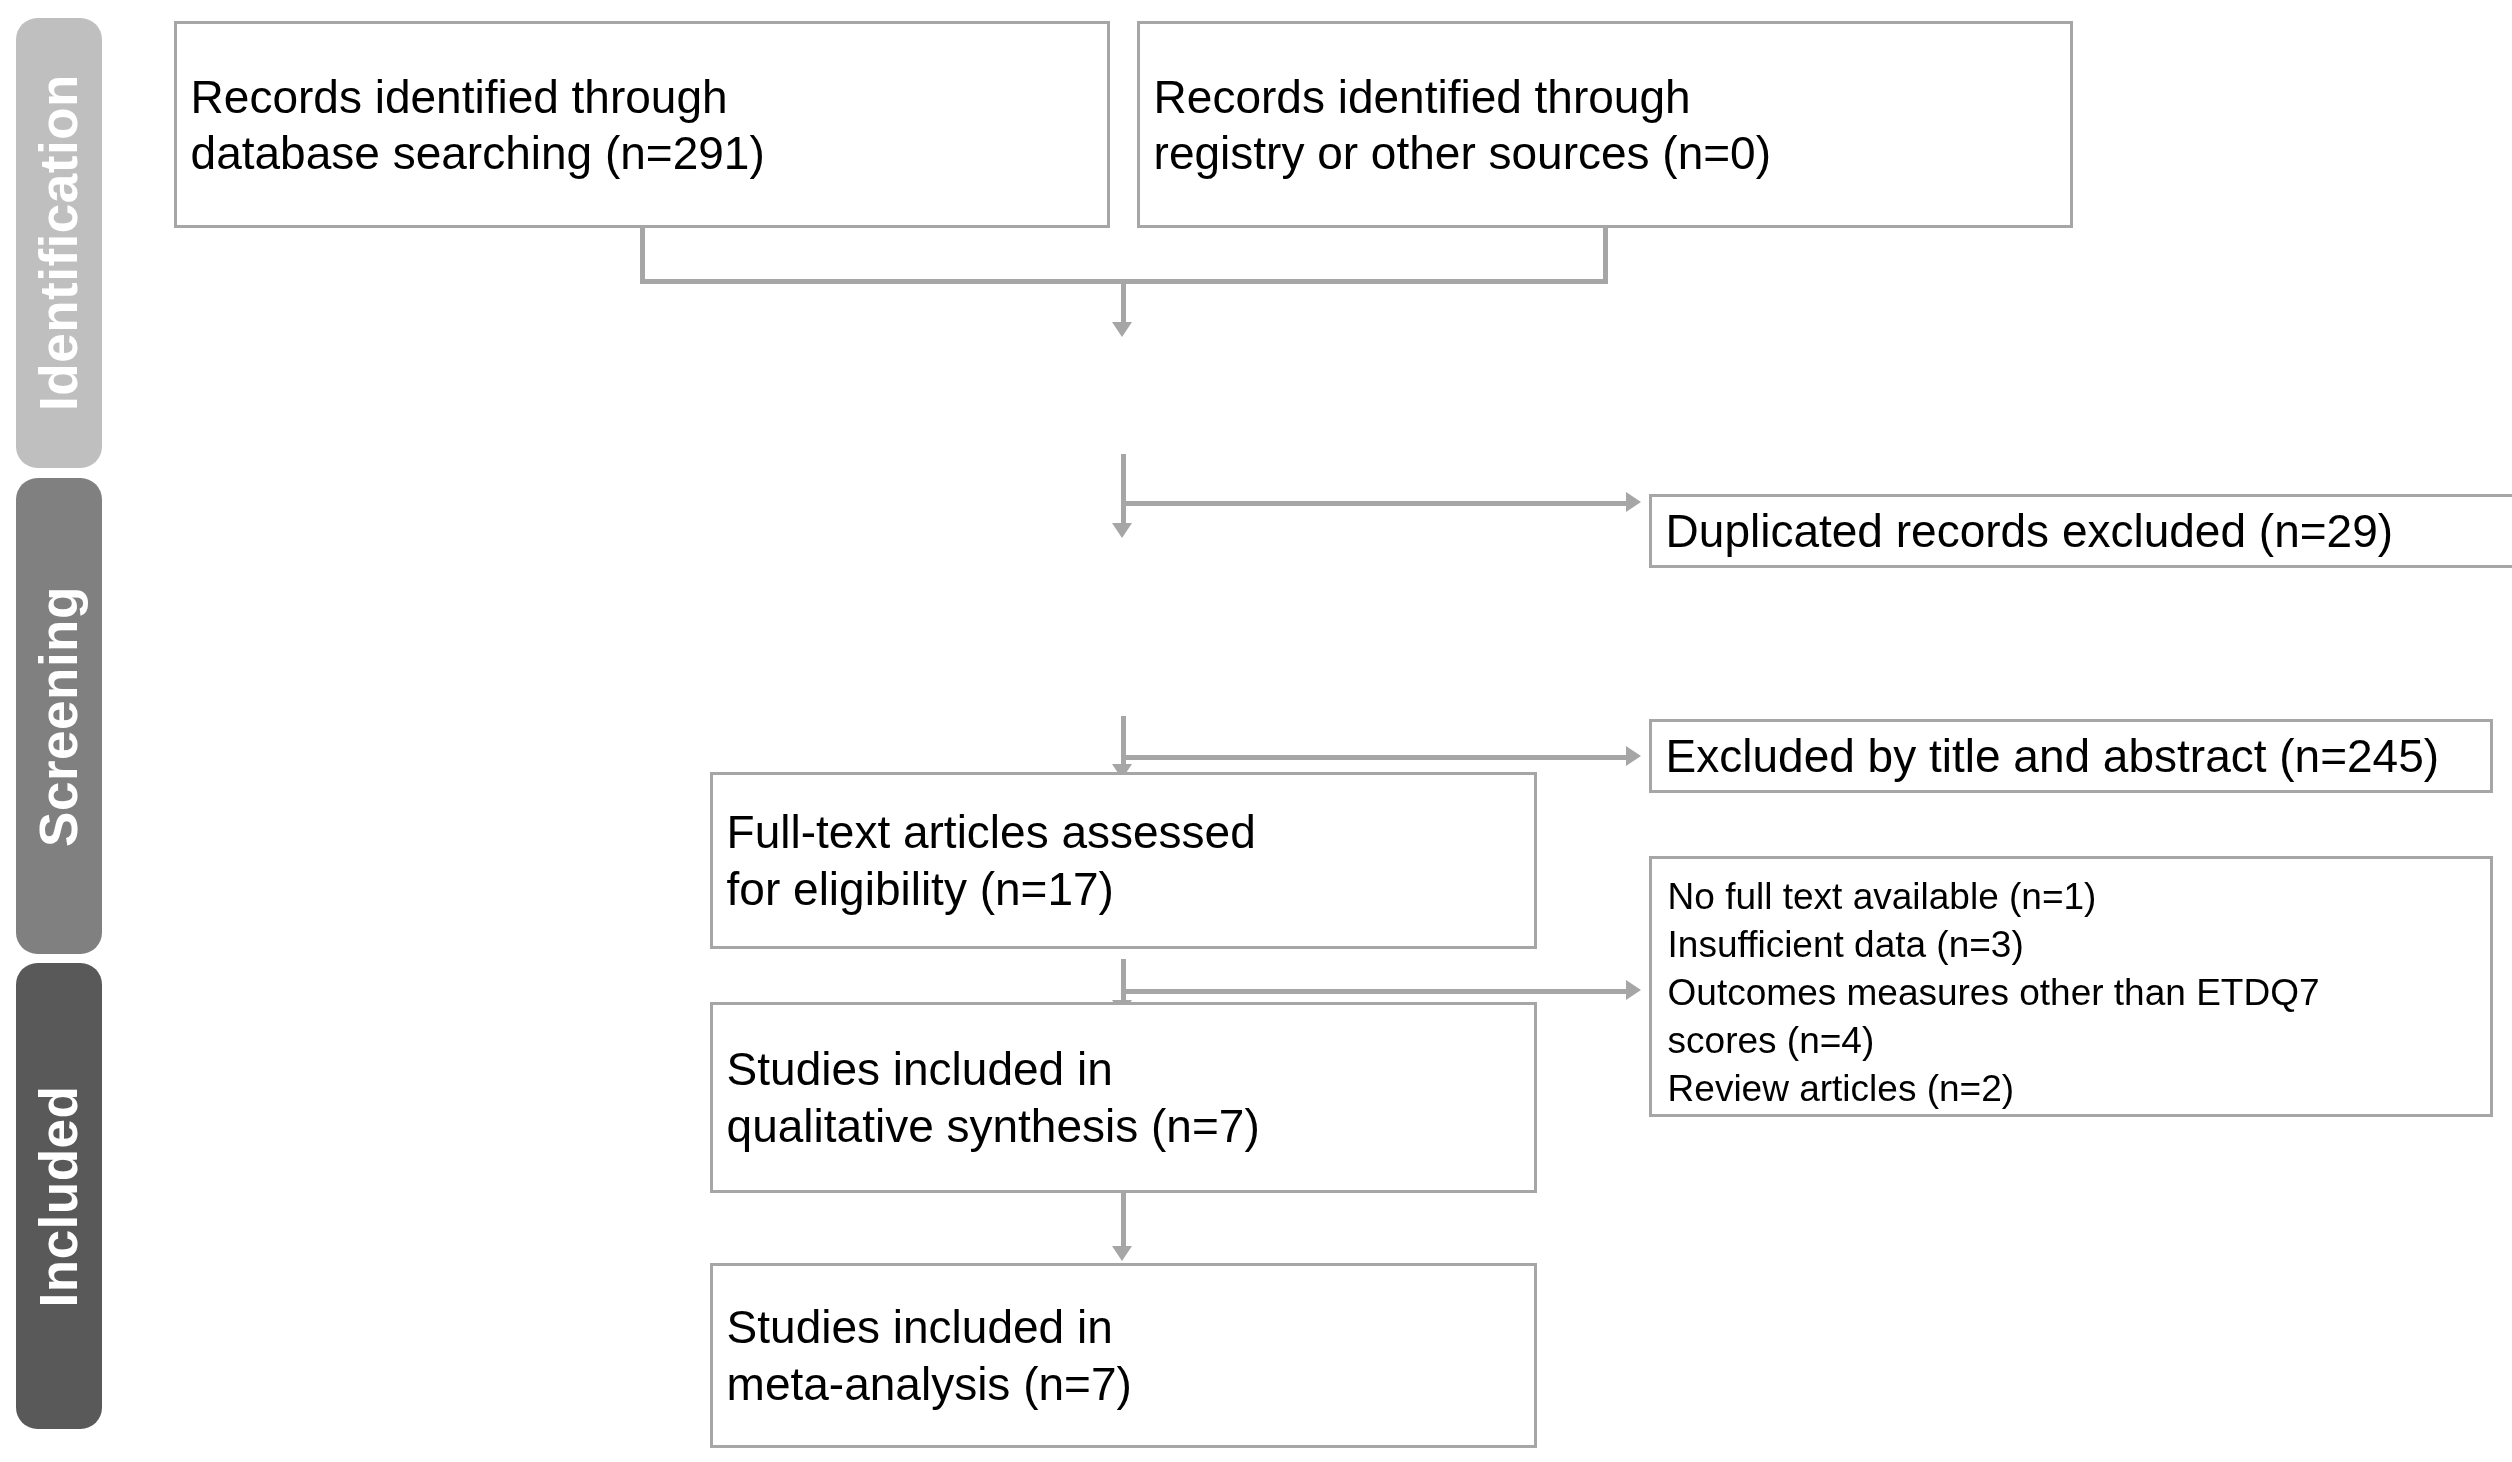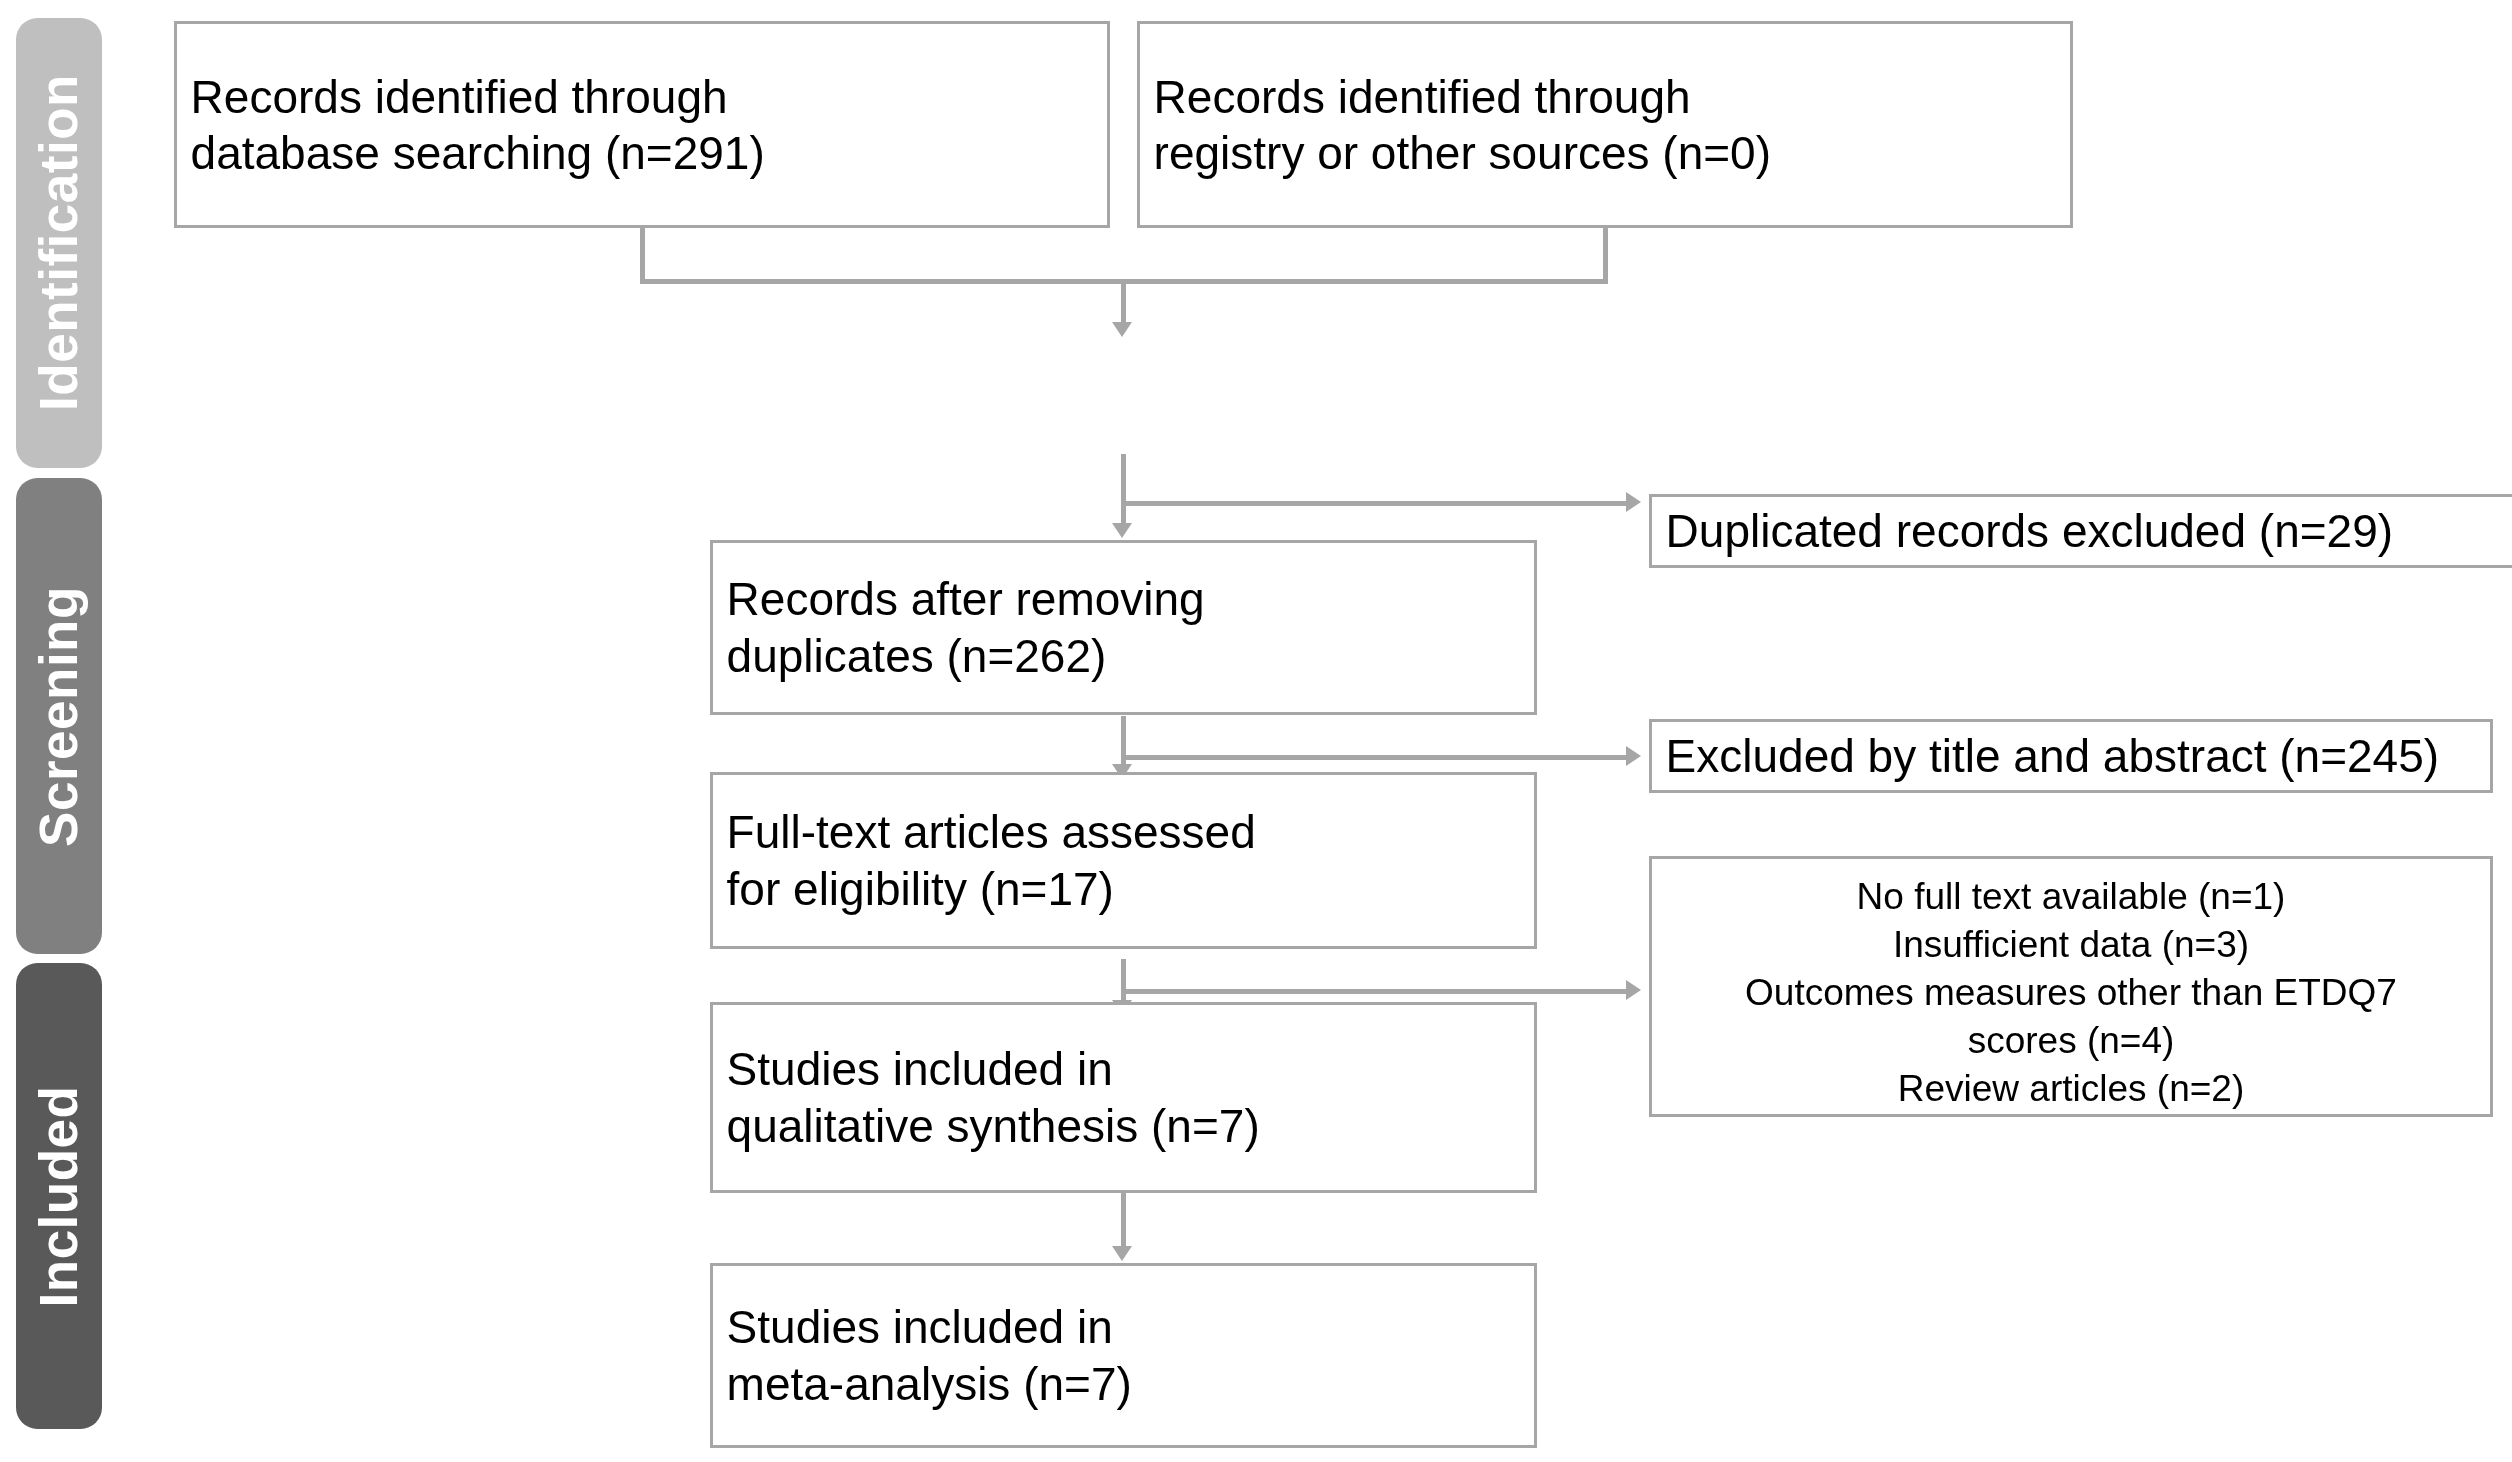--- a/index.html
+++ b/index.html
@@ -49,21 +49,21 @@
     align-items: center;
     justify-content: center;
     text-align: left;
     color: #000000;
     font-size: 46px;
     line-height: 1.22;
     padding: 5.8px 13.6px;
   }
   .box.left-align {
     justify-content: flex-start;
-    text-align: center;
+    text-align: left;
     align-items: center;
     font-size: 37px;
     line-height: 1.3;
     padding: 9.7px 15.6px;
   }
   .box .txt { display: block; width: 100%; white-space: pre-line; }
 
   #box-db        { left: 174px;  top: 21.4px;   width: 936px; height: 207px; }
   #box-registry  { left: 1137px; top: 21.4px;   width: 936px; height: 207px; }
   #box-identified{ left: 710px;  top: 339px;  width: 827px; height: 115px; }
@@ -162,24 +162,20 @@
 
   <div class="vline" id="c-id-v1"></div>
   <div class="hline" id="c-br1-h"></div>
   <div class="arrow-right" id="a-br1"></div>
   <div class="arrow-down" id="a-id-down"></div>
 
   <div class="box" id="box-excl-dup">
     <span class="txt">Duplicated records excluded (n=29)</span>
   </div>
 
-  <div class="box" id="box-dedup">
-    <span class="txt">Records after removing
-duplicates (n=262)</span>
-  </div>
 
   <div class="vline" id="c-dd-v1"></div>
   <div class="hline" id="c-br2-h"></div>
   <div class="arrow-right" id="a-br2"></div>
   <div class="arrow-down" id="a-dd-down"></div>
 
   <div class="box" id="box-excl-title">
     <span class="txt">Excluded by title and abstract (n=245)</span>
   </div>
 

